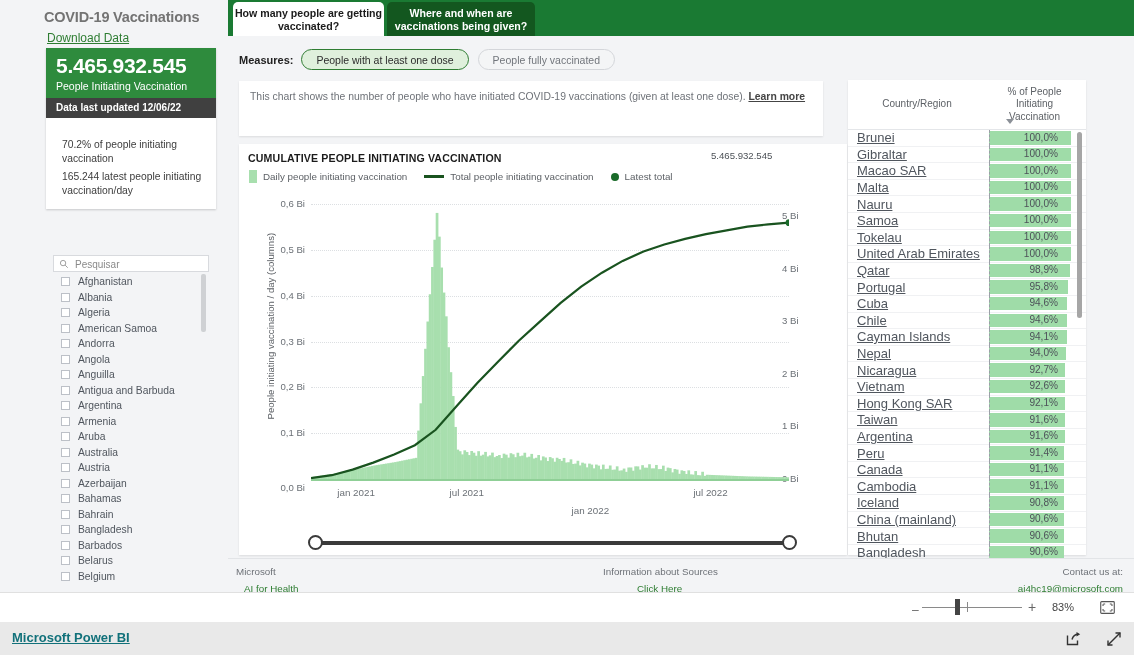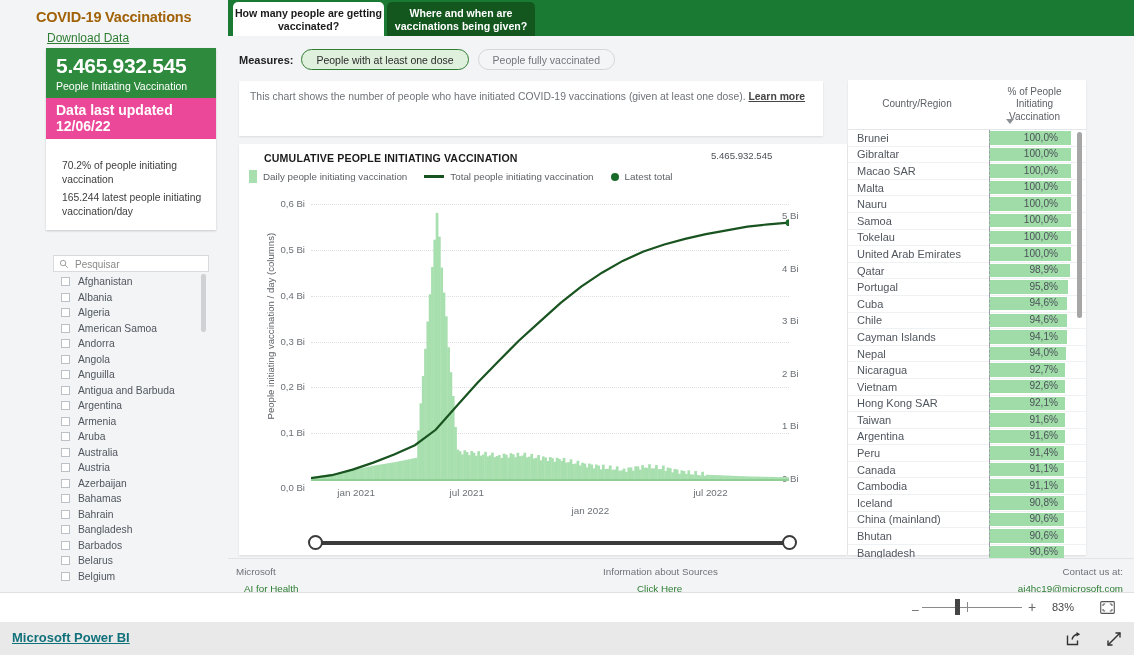--- a/index.html
+++ b/index.html
@@ -22,40 +22,40 @@
     position: absolute; left: 228px; top: 0; width: 906px; height: 36px;
     background: #1a7a33;
   }
 
   
   .left-panel {
     position: absolute; left: 0; top: 0; width: 228px; height: 592px;
     background: #f3f4f6;
   }
   .brand-title {
-    position: absolute; left: 36px; top: 9px;
-    font-size: 14.5px; font-weight: bold; color: #a16207; letter-spacing: -.2px;
+    position: absolute; left: 44px; top: 9px;
+    font-size: 14.5px; font-weight: bold; color: #737373; letter-spacing: -.2px;
   }
   .download-link {
     position: absolute; left: 47px; top: 31px;
     font-size: 12px; color: #2e7d32; text-decoration: underline; cursor: pointer;
   }
   .kpi-card {
     position: absolute; left: 46px; top: 48px; width: 170px;
     background: #ffffff;
     box-shadow: 0 1px 2px rgba(0,0,0,.18);
   }
   .kpi-top { background: #2e8b3d; padding: 7px 10px 6px 10px; }
   .kpi-number {
     font-size: 21px; font-weight: bold; color: #ffffff; letter-spacing: -.3px;
     line-height: 1.05;
   }
   .kpi-sub { font-size: 10.5px; font-weight: normal; color: #ffffff; margin-top: 3px; }
   .kpi-updated {
-    background: #ec4899; color: #ffffff; font-size: 14px; font-weight: bold;
+    background: #404040; color: #ffffff; font-size: 10px; font-weight: bold;
     padding: 4px 10px 5px 10px;
   }
   .kpi-notes { padding: 20px 10px 11px 16px; }
   .kpi-note { font-size: 10.3px; color: #3d3d3d; line-height: 1.35; }
   .kpi-note + .kpi-note { margin-top: 4px; }
 
   
   .search-box {
     position: absolute; left: 53px; top: 255px; width: 156px; height: 17px;
     background: #ffffff; border: 1px solid #d8dade;
@@ -124,21 +124,21 @@
   }
   .desc-link { color: #444; text-decoration: underline; font-weight: bold; }
 
   
   .chart-card {
     position: absolute; left: 11px; top: 108px; width: 608px; height: 411px;
     background: #ffffff; box-shadow: 0 1px 2px rgba(0,0,0,.10);
   }
   .chart-title {
     position: absolute; left: 9px; top: 8px;
-    font-size: 10.6px; font-weight: bold; color: #1b1b1b; letter-spacing: .15px; margin-left: 16px;
+    font-size: 10.6px; font-weight: bold; color: #1b1b1b; letter-spacing: .15px;
   }
   .legend { position: absolute; left: 10px; top: 26px; display: flex; align-items: center; }
   .legend-item { display: flex; align-items: center; margin-right: 17px; }
   .legend-sw-bar { width: 8px; height: 13px; background: #a8dfae; margin-right: 6px; }
   .legend-sw-line { width: 20px; height: 2.5px; background: #19531f; margin-right: 6px; }
   .legend-sw-dot { width: 8px; height: 8px; border-radius: 50%; background: #1a6b2a; margin-right: 6px; }
   .legend-text { font-size: 9.8px; color: #5d6166; white-space: nowrap; }
 
   .axis-title-left {
     position: absolute; left: -54px; top: 185px; width: 170px;
@@ -192,21 +192,21 @@
   }
   .th-country { width: 138px; }
   .th-pct { width: 91px; position: relative; padding-left: 6px; }
   .sort-caret {
     position: absolute; left: 20px; bottom: 5px;
     width: 0; height: 0; border-left: 4px solid transparent;
     border-right: 4px solid transparent; border-top: 5px solid #8b9097;
   }
   .tr { display: flex; height: 16.6px; align-items: center; border-bottom: 1px solid #f0f1f3; }
   .td-country {
-    width: 138px; padding-left: 9px; font-size: 11px; color: #50565e; white-space: nowrap;
+    width: 138px; padding-left: 9px; font-size: 13px; color: #50565e; white-space: nowrap; text-decoration: underline;
   }
   .td-pct { width: 91px; position: relative; height: 16.6px; }
   .bar-fill {
     position: absolute; left: 3px; top: 1.5px; height: 13.5px; background: #9fdca8;
   }
   .bar-axis {
     position: absolute; left: 3px; top: 0; width: 1px; height: 16.6px;
     border-left: 1px dashed #9aa0a7;
   }
   .pct-text {

